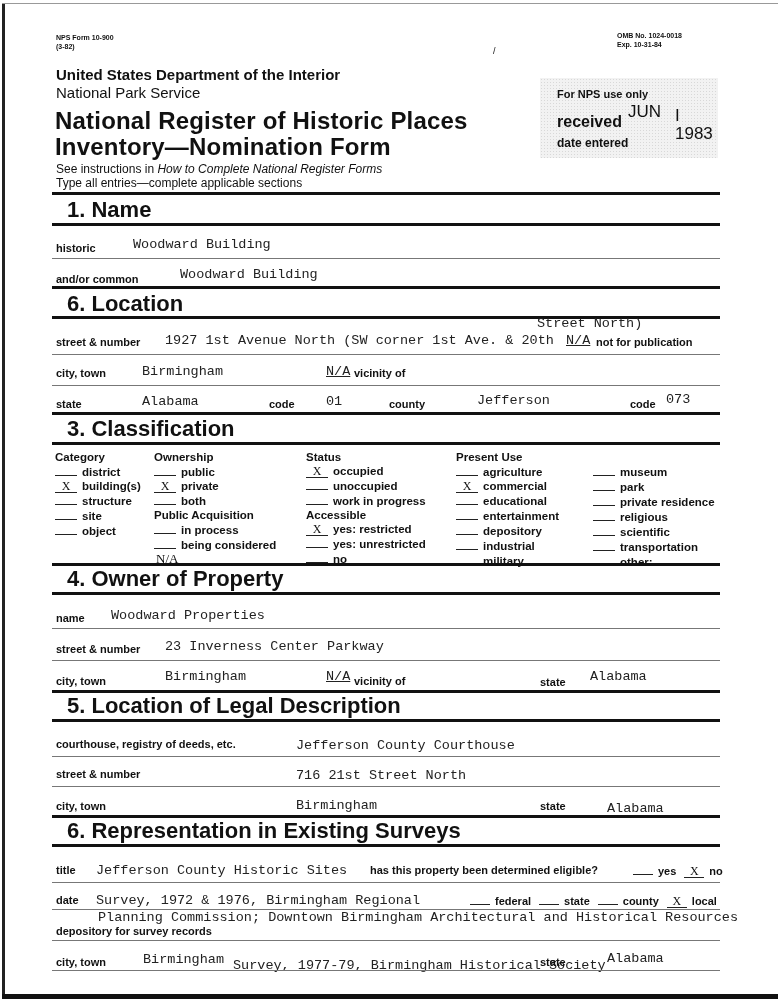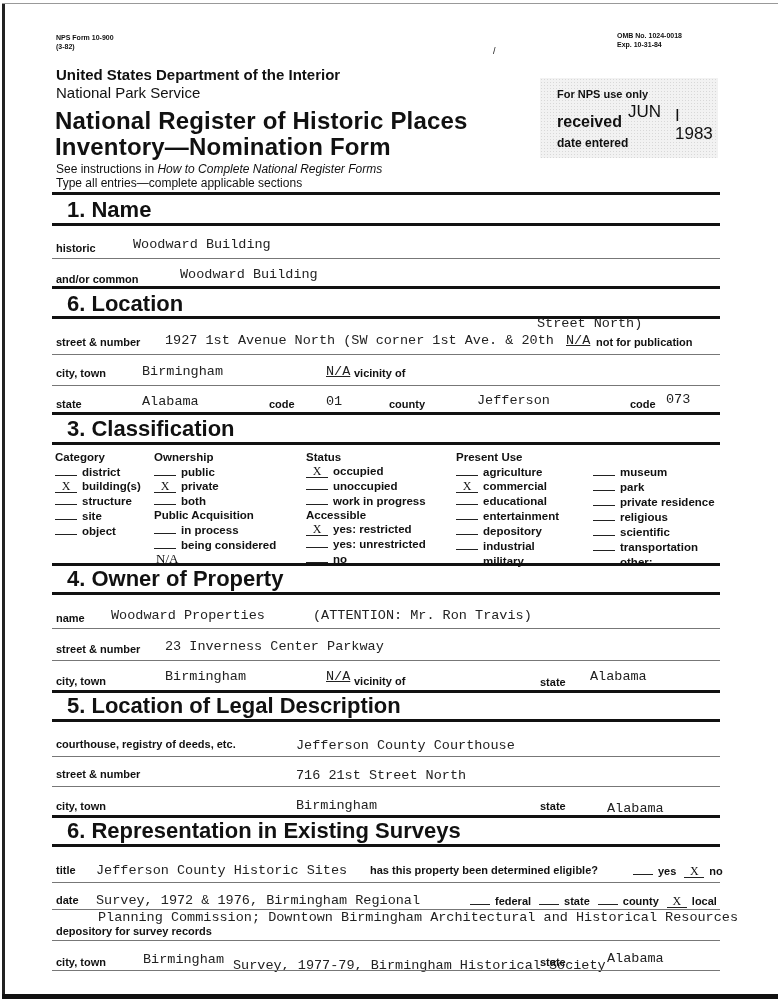--- a/index.html
+++ b/index.html
@@ -156,21 +156,20 @@
         <div class="opt"><span class="blank"></span><span>transportation</span></div>
         <div class="opt"><span class="blank"></span><span>other:</span></div>
       </div>
   </div>
   <div class="rule-thick" style="top:563px;"></div>
 
   <div class="sec" style="top:567px;">4. Owner of Property</div>
   <div class="rule-thick" style="top:592px;"></div>
   <div class="lbl" style="left:56px; top:612px;">name</div>
   <div class="val" style="left:111px; top:608px;">Woodward Properties</div>
-  <div class="val" style="left:313px; top:608px;">(ATTENTION:  Mr. Ron Travis)</div>
   <div class="rule-thin" style="top:628px;"></div>
   <div class="lbl" style="left:56px; top:643px;">street &amp; number</div>
   <div class="val" style="left:165px; top:639px;">23 Inverness Center Parkway</div>
   <div class="rule-thin" style="top:660px;"></div>
   <div class="lbl" style="left:56px; top:675px;">city, town</div>
   <div class="val" style="left:165px; top:669px;">Birmingham</div>
   <div class="val" style="left:326px; top:669px; text-decoration: underline;">N/A</div>
   <div class="lbl" style="left:354px; top:675px;">vicinity of</div>
   <div class="lbl" style="left:540px; top:676px;">state</div>
   <div class="val" style="left:590px; top:669px;">Alabama</div>

